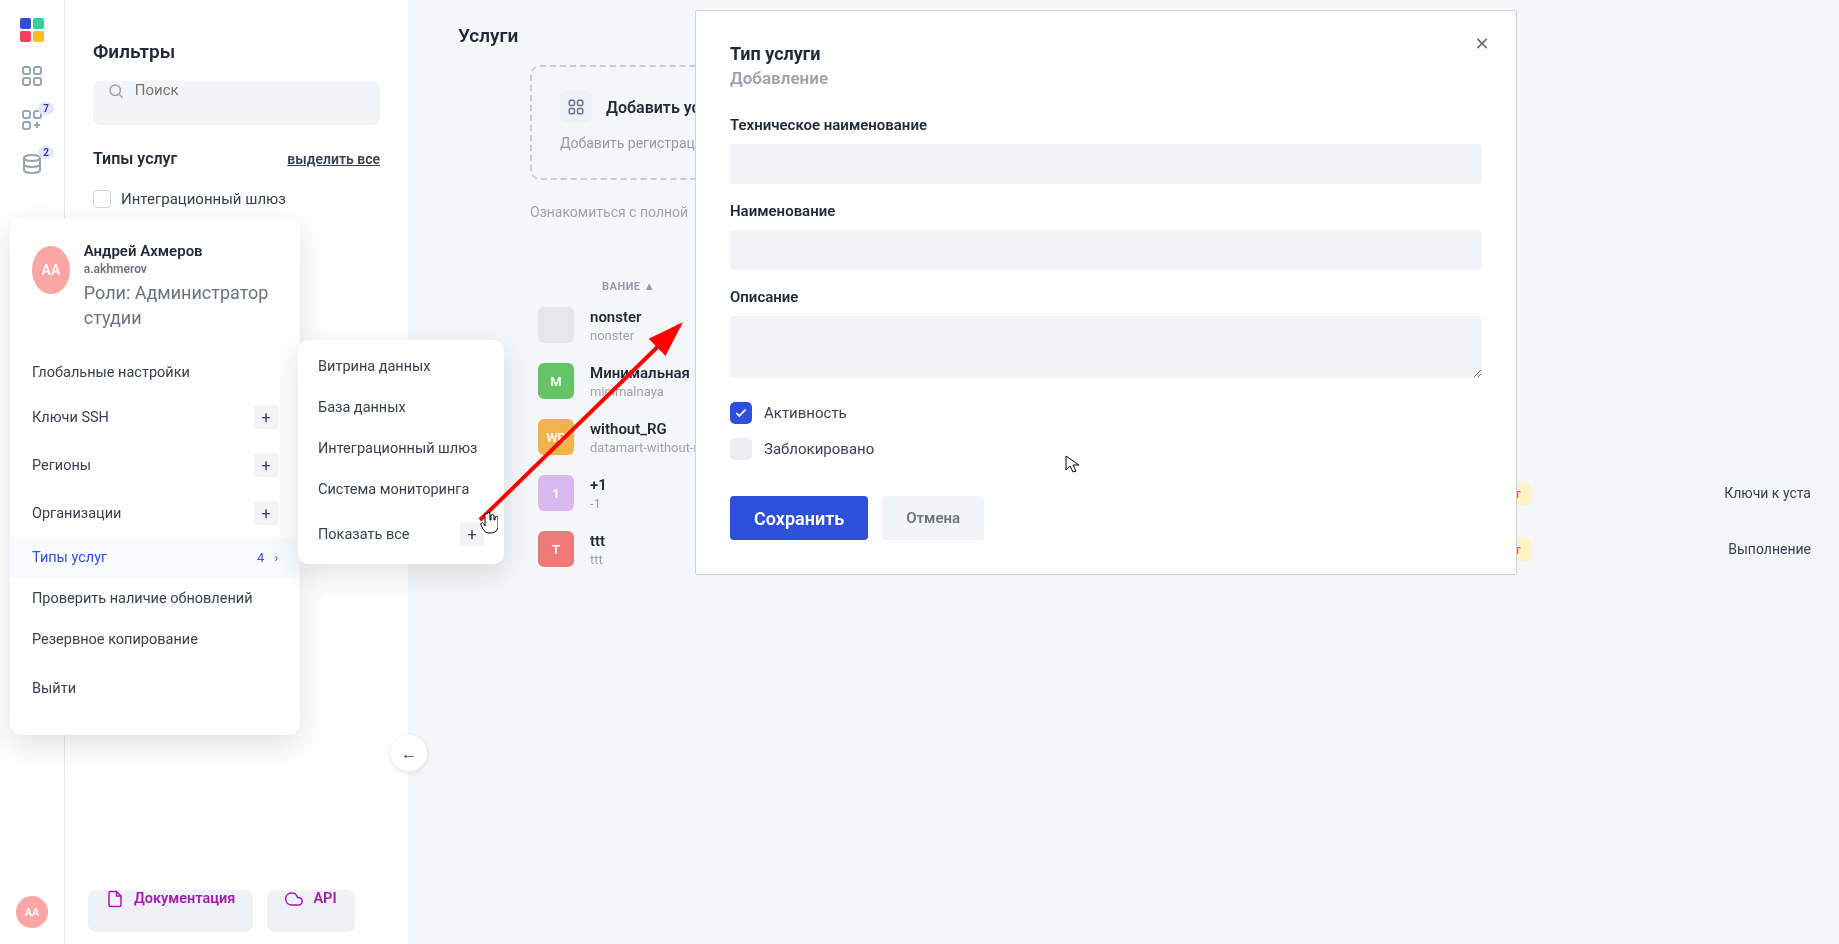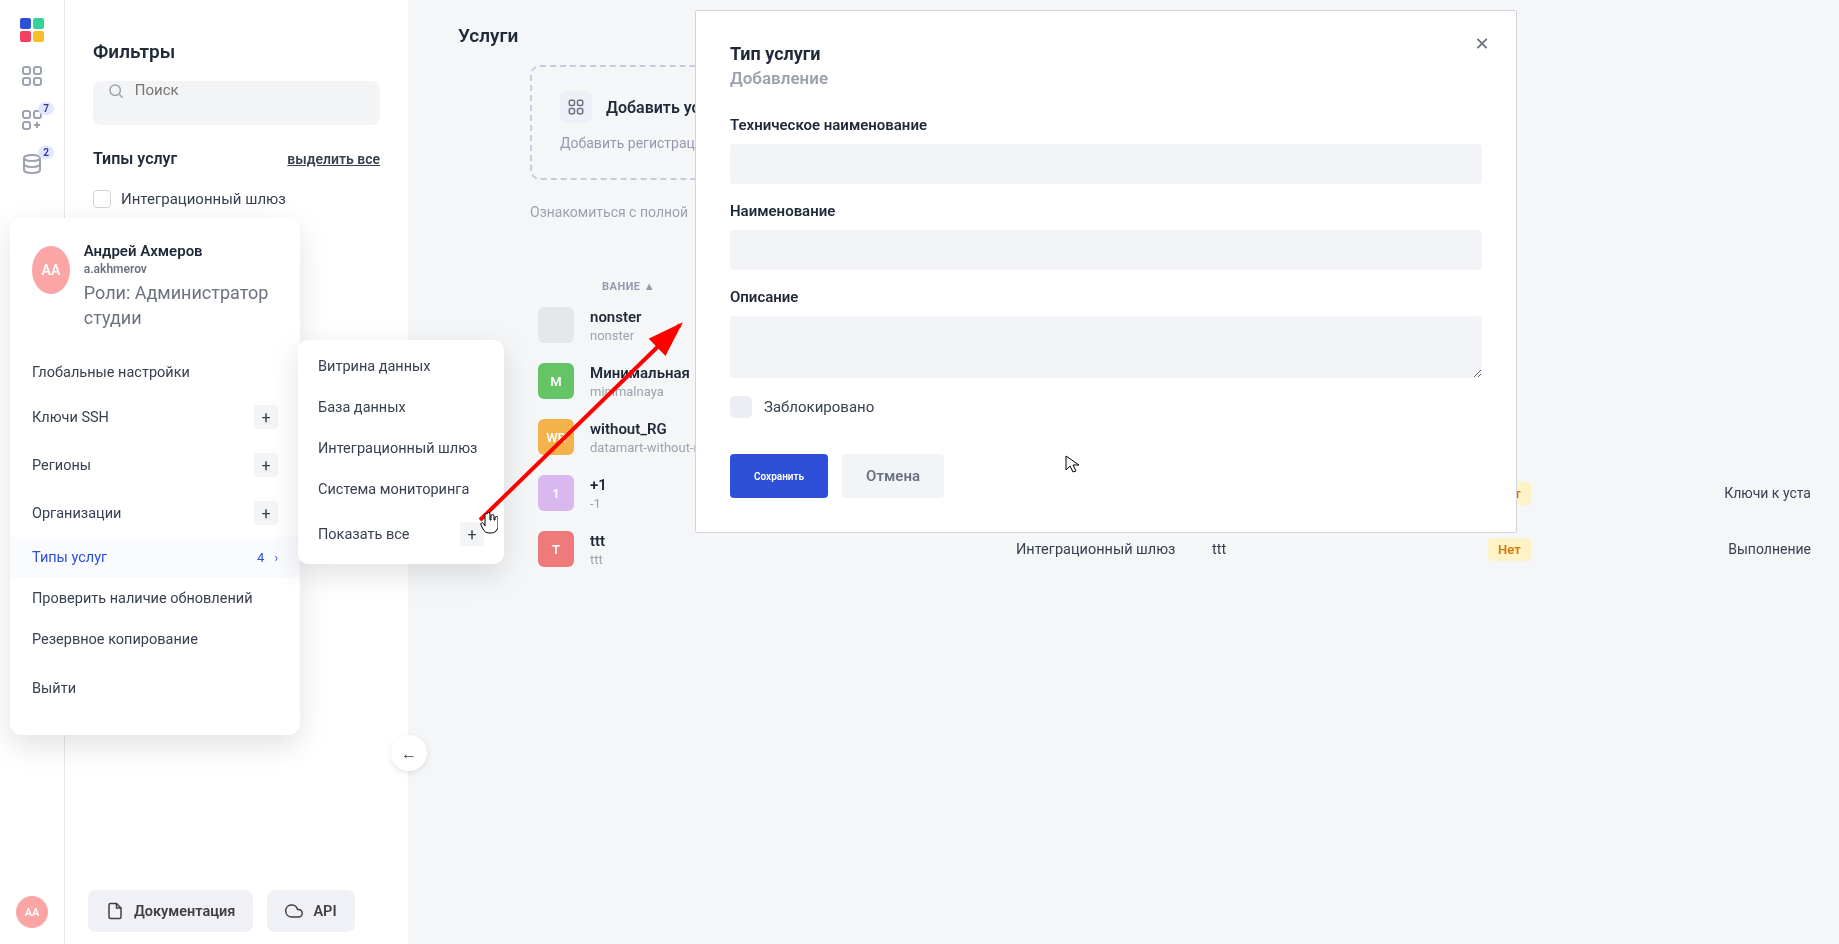--- a/index.html
+++ b/index.html
@@ -46,35 +46,35 @@
 .svc-row{display:flex;align-items:center;padding:10px 0;gap:16px;font-size:14.5px}
 .svc-av{width:36px;height:36px;border-radius:6px;display:flex;align-items:center;justify-content:center;color:#fff;font-size:13px;font-weight:600;margin-left:8px}
 .svc-name{font-weight:600;font-size:15px}
 .svc-tech{font-size:13px;color:#9ca3af;margin-top:2px}
 .svc-col{flex:0 0 410px}
 .svc-type-col{flex:0 0 180px;color:#374151}
 .svc-id-col{flex:0 0 260px;color:#374151}
 .svc-badge{background:#fef3c7;color:#d97706;font-weight:600;font-size:13px;padding:4px 10px;border-radius:4px}
 .svc-status{margin-left:auto;color:#374151;font-size:14px}
 .bottom-bar{position:absolute;left:88px;bottom:12px;display:flex;gap:14px;align-items:center}
-.bottom-btn{background:#f0f1f6;border-radius:8px;height:42px;padding:0 18px;display:flex;align-items:center;gap:10px;font-size:14.5px;font-weight:600;color:#404040;cursor:pointer}
+.bottom-btn{background:#f0f1f6;border-radius:8px;height:42px;padding:0 18px;display:flex;gap:10px;font-size:14.5px;font-weight:600;color:#a21caf;cursor:pointer}
 .back-circle{position:absolute;left:391px;top:735px;width:36px;height:36px;border-radius:50%;background:#fff;box-shadow:0 2px 6px rgba(0,0,0,0.1);display:flex;align-items:center;justify-content:center;color:#374151;cursor:pointer;z-index:5}
 .modal{position:absolute;left:695px;top:10px;width:822px;background:#fff;border:1px solid #d1d5db;border-radius:2px;z-index:40;padding:32px 34px 34px}
 .modal-close{position:absolute;top:20px;right:22px;width:24px;height:24px;color:#6b7280;cursor:pointer;display:flex;align-items:center;justify-content:center;font-size:18px}
 .modal-title{font-size:18px;font-weight:700;color:#1f2937}
 .modal-sub{font-size:17px;font-weight:600;color:#9ca3af;margin-top:4px;margin-bottom:28px}
 .form-label{font-size:15px;font-weight:600;margin-bottom:10px;margin-top:18px}
 .form-input{width:100%;height:40px;background:#f3f4f8;border:none;border-radius:4px;padding:0 12px;font-size:14px;outline:none}
 textarea.form-input{height:62px;padding:10px 12px;resize:both}
 .check-row{display:flex;align-items:center;gap:12px;margin-top:20px;font-size:15px;color:#374151}
 .chk{width:22px;height:22px;border-radius:5px;display:flex;align-items:center;justify-content:center;cursor:pointer}
 .chk.on{background:#2e4fd8;color:#fff}
 .chk.off{background:#eceef4}
 .modal-actions{display:flex;gap:14px;margin-top:36px}
-.btn-primary{background:#2e4fd8;color:#fff;font-weight:600;font-size:10px;border:none;border-radius:4px;height:44px;padding:0 24px;cursor:pointer}
+.btn-primary{background:#2e4fd8;color:#fff;font-weight:600;font-size:18px;border:none;border-radius:4px;height:44px;padding:0 24px;cursor:pointer}
 .btn-secondary{background:#f3f4f8;color:#6b7280;font-weight:600;font-size:15px;border:none;border-radius:4px;height:44px;padding:0 24px;cursor:pointer}
 .red-arrow{position:absolute;z-index:50;pointer-events:none}
 .cursor-ptr{position:absolute;z-index:60;pointer-events:none}
 .cursor-hand{position:absolute;z-index:60;pointer-events:none;font-size:16px}
 </style>
 </head>
 <body>
 
 <div class="left-rail">
   <div class="logo">
@@ -308,20 +308,28 @@
 
   <div class="form-label">Техническое наименование</div>
   <input class="form-input" style="">
 
   <div class="form-label">Наименование</div>
   <input class="form-input" style="">
 
   <div class="form-label">Описание</div>
   <textarea class="form-input" style=""></textarea>
 
+  <div class="check-row">
+    <div class="chk on">
+      <svg width="14" height="14" viewBox="0 0 24 24" fill="none" stroke="white" stroke-width="3">
+          <polyline points="20 6 9 17 4 12"></polyline>
+        </svg>
+    </div>
+    <span>Активность</span>
+  </div>
   <div class="check-row" style="margin-top:14px">
     <div class="chk off"></div>
     <span>Заблокировано</span>
   </div>
 
   <div class="modal-actions">
     <button class="btn-primary">Сохранить</button>
     <button class="btn-secondary">Отмена</button>
   </div>
 </div>

